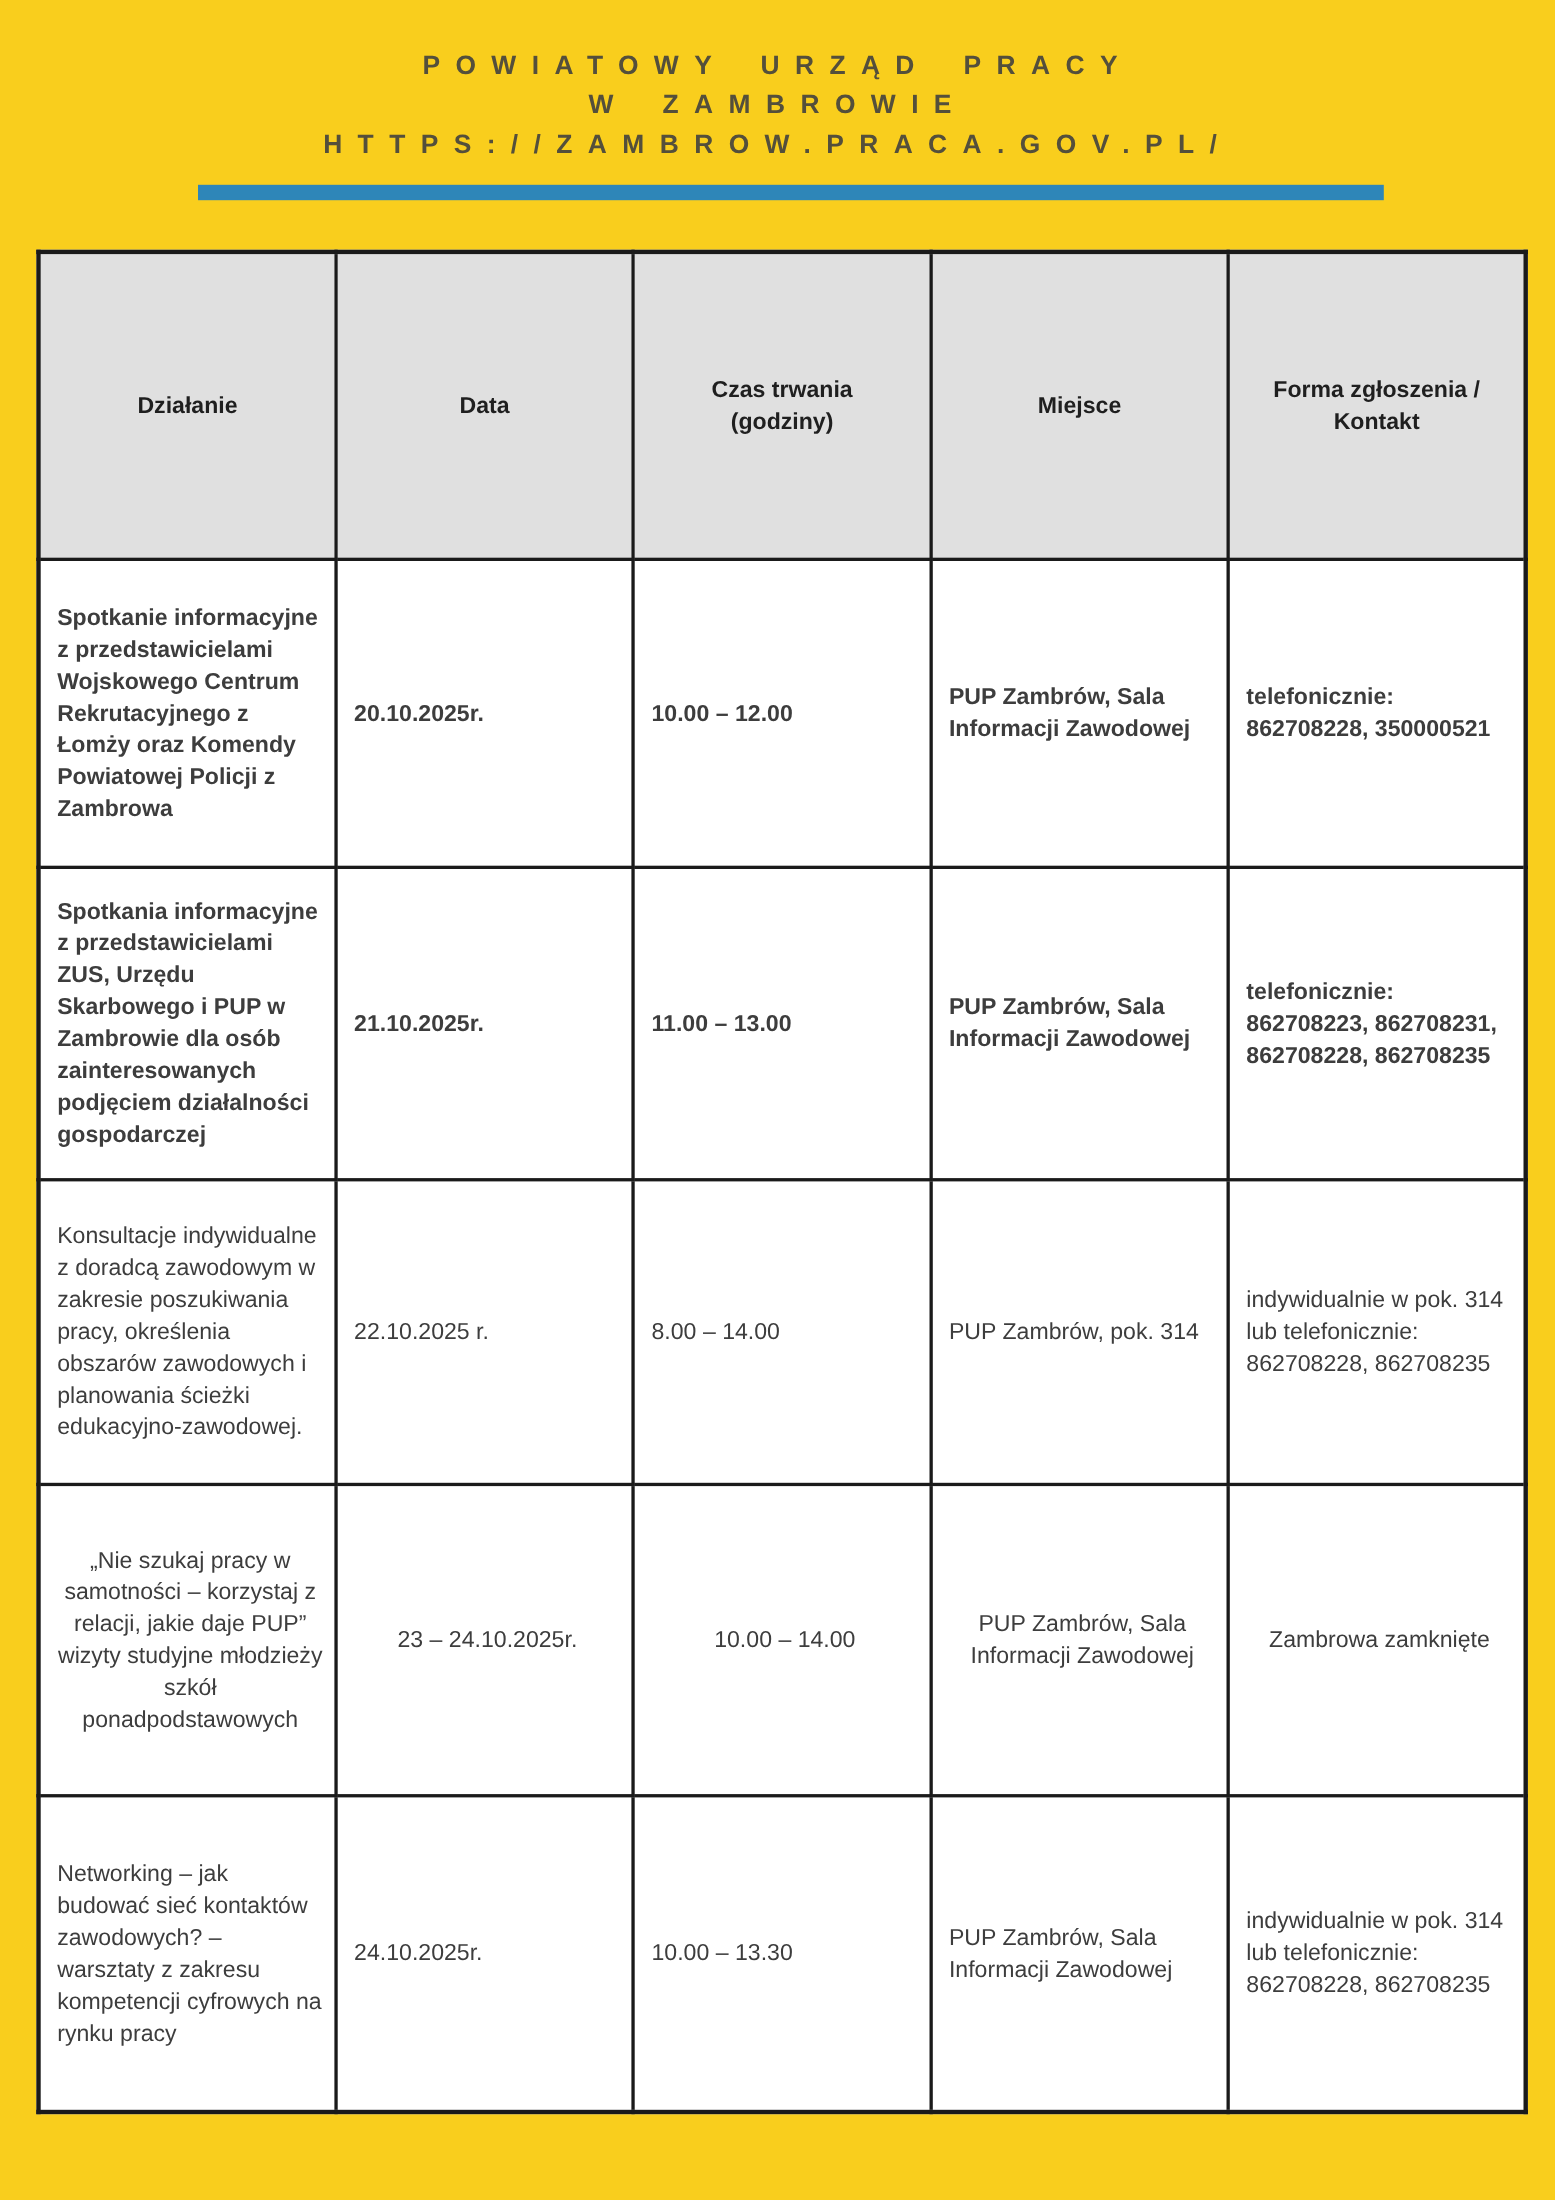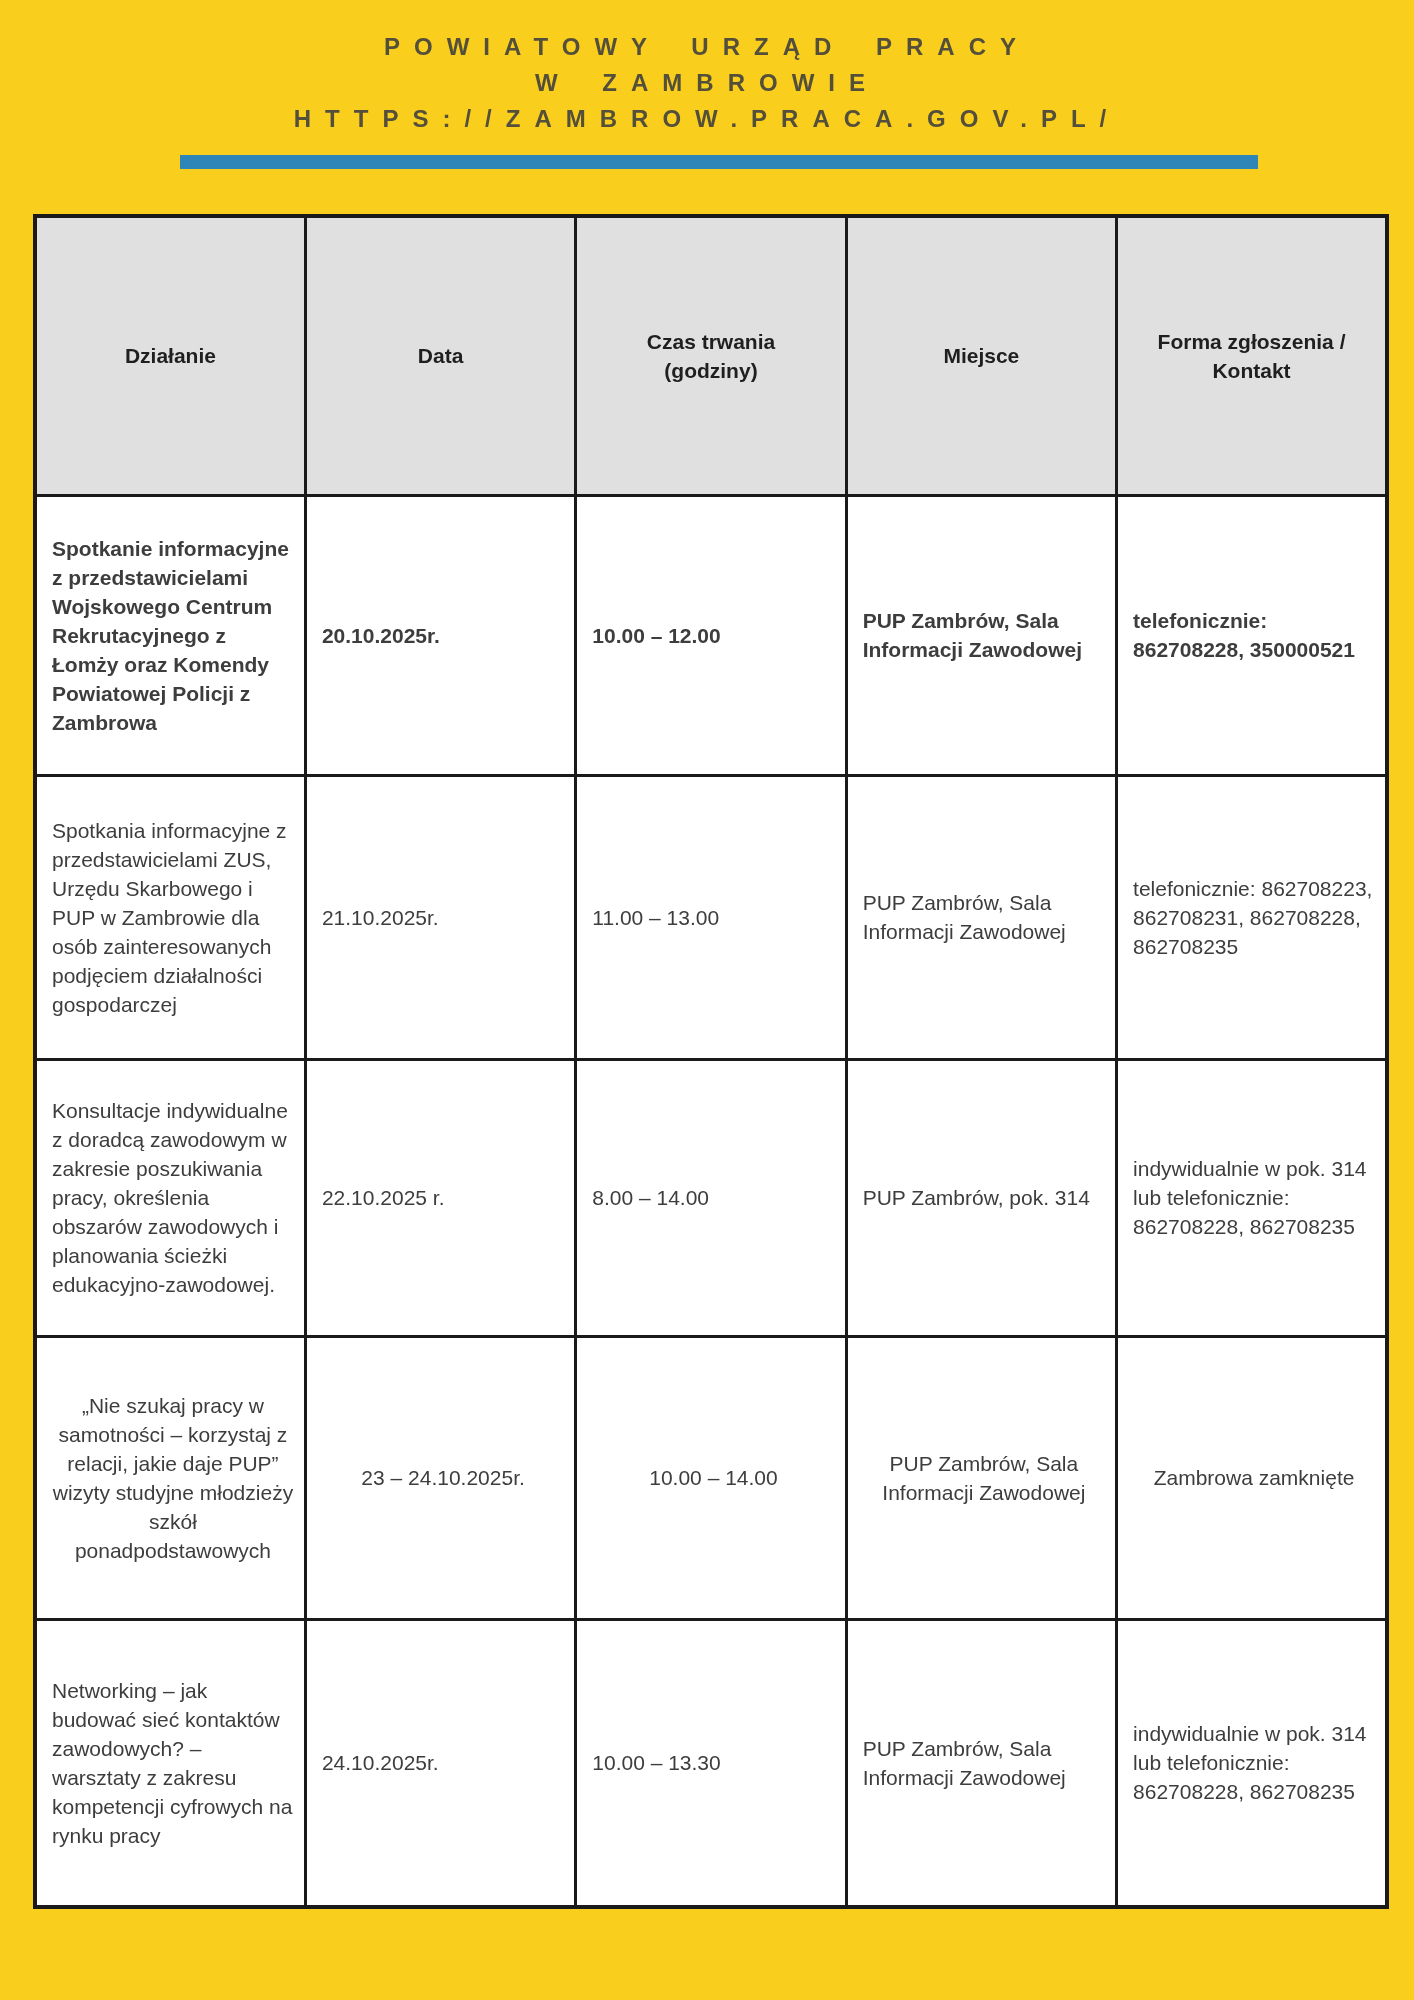--- a/index.html
+++ b/index.html
@@ -14,21 +14,21 @@
   }
   html,body{margin:0;padding:0;}
   body{
     width:1414px;
     height:2000px;
     background:var(--background);
     font-family:"Liberation Sans","DejaVu Sans",sans-serif;
     overflow:hidden;
   }
   .title-block{
-    margin-top:29px;
+    margin-top:42px;
     text-align:center;
     color:var(--title-text);
   }
   .title-line{
     display:block;
     font-size:24px;
     font-weight:bold;
     line-height:36px;
     letter-spacing:14px;
     word-spacing:10px;
@@ -64,21 +64,21 @@
   }
   table.schedule th{
     background:var(--header-cell-bg);
     color:var(--header-text);
     font-weight:bold;
     text-align:center;
     padding:10px;
   }
   tr.header-row{height:279px;}
   tr.row-1{height:280px;font-weight:bold;}
-  tr.row-2{height:284px;}
+  tr.row-2{height:284px;font-weight:bold;}
   tr.row-3{height:277px;}
   tr.row-4{height:283px;text-align:center;}
   tr.row-5{height:288px;}
 </style>
 </head>
 <body>
 
 <header class="title-block">
   <span class="title-line">POWIATOWY URZĄD PRACY</span>
   <span class="title-line">W ZAMBROWIE</span>

